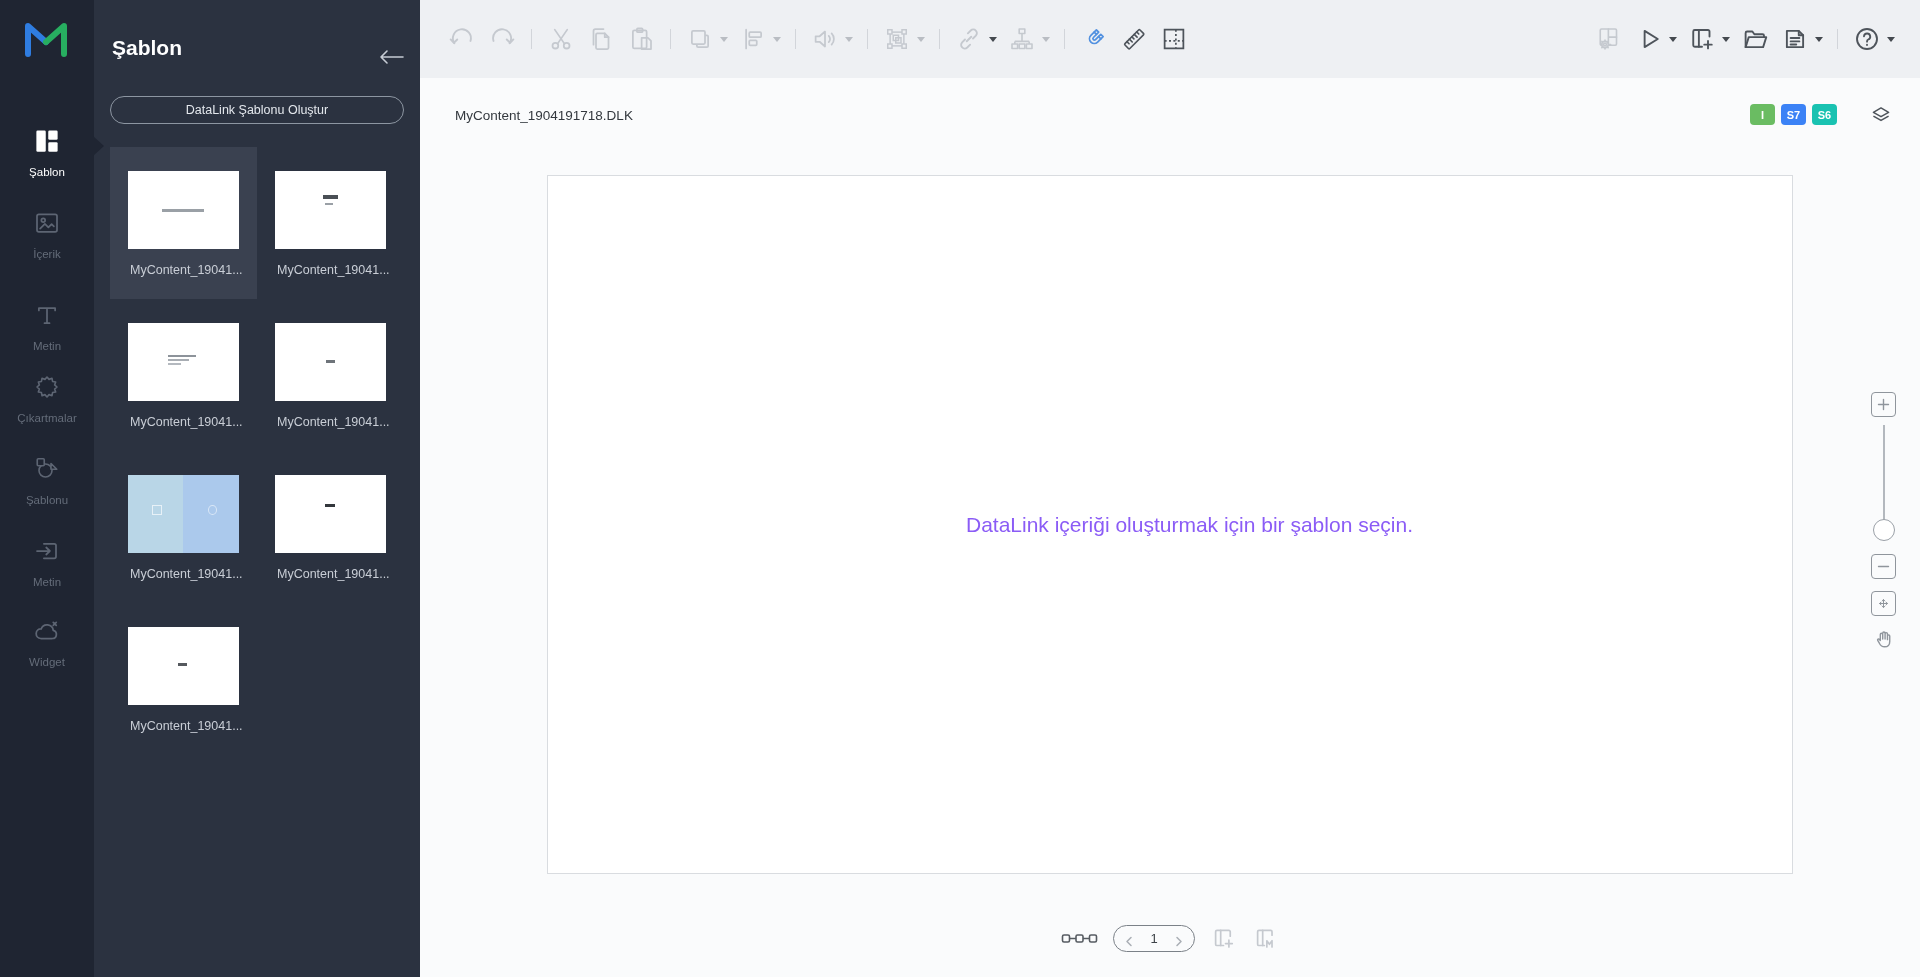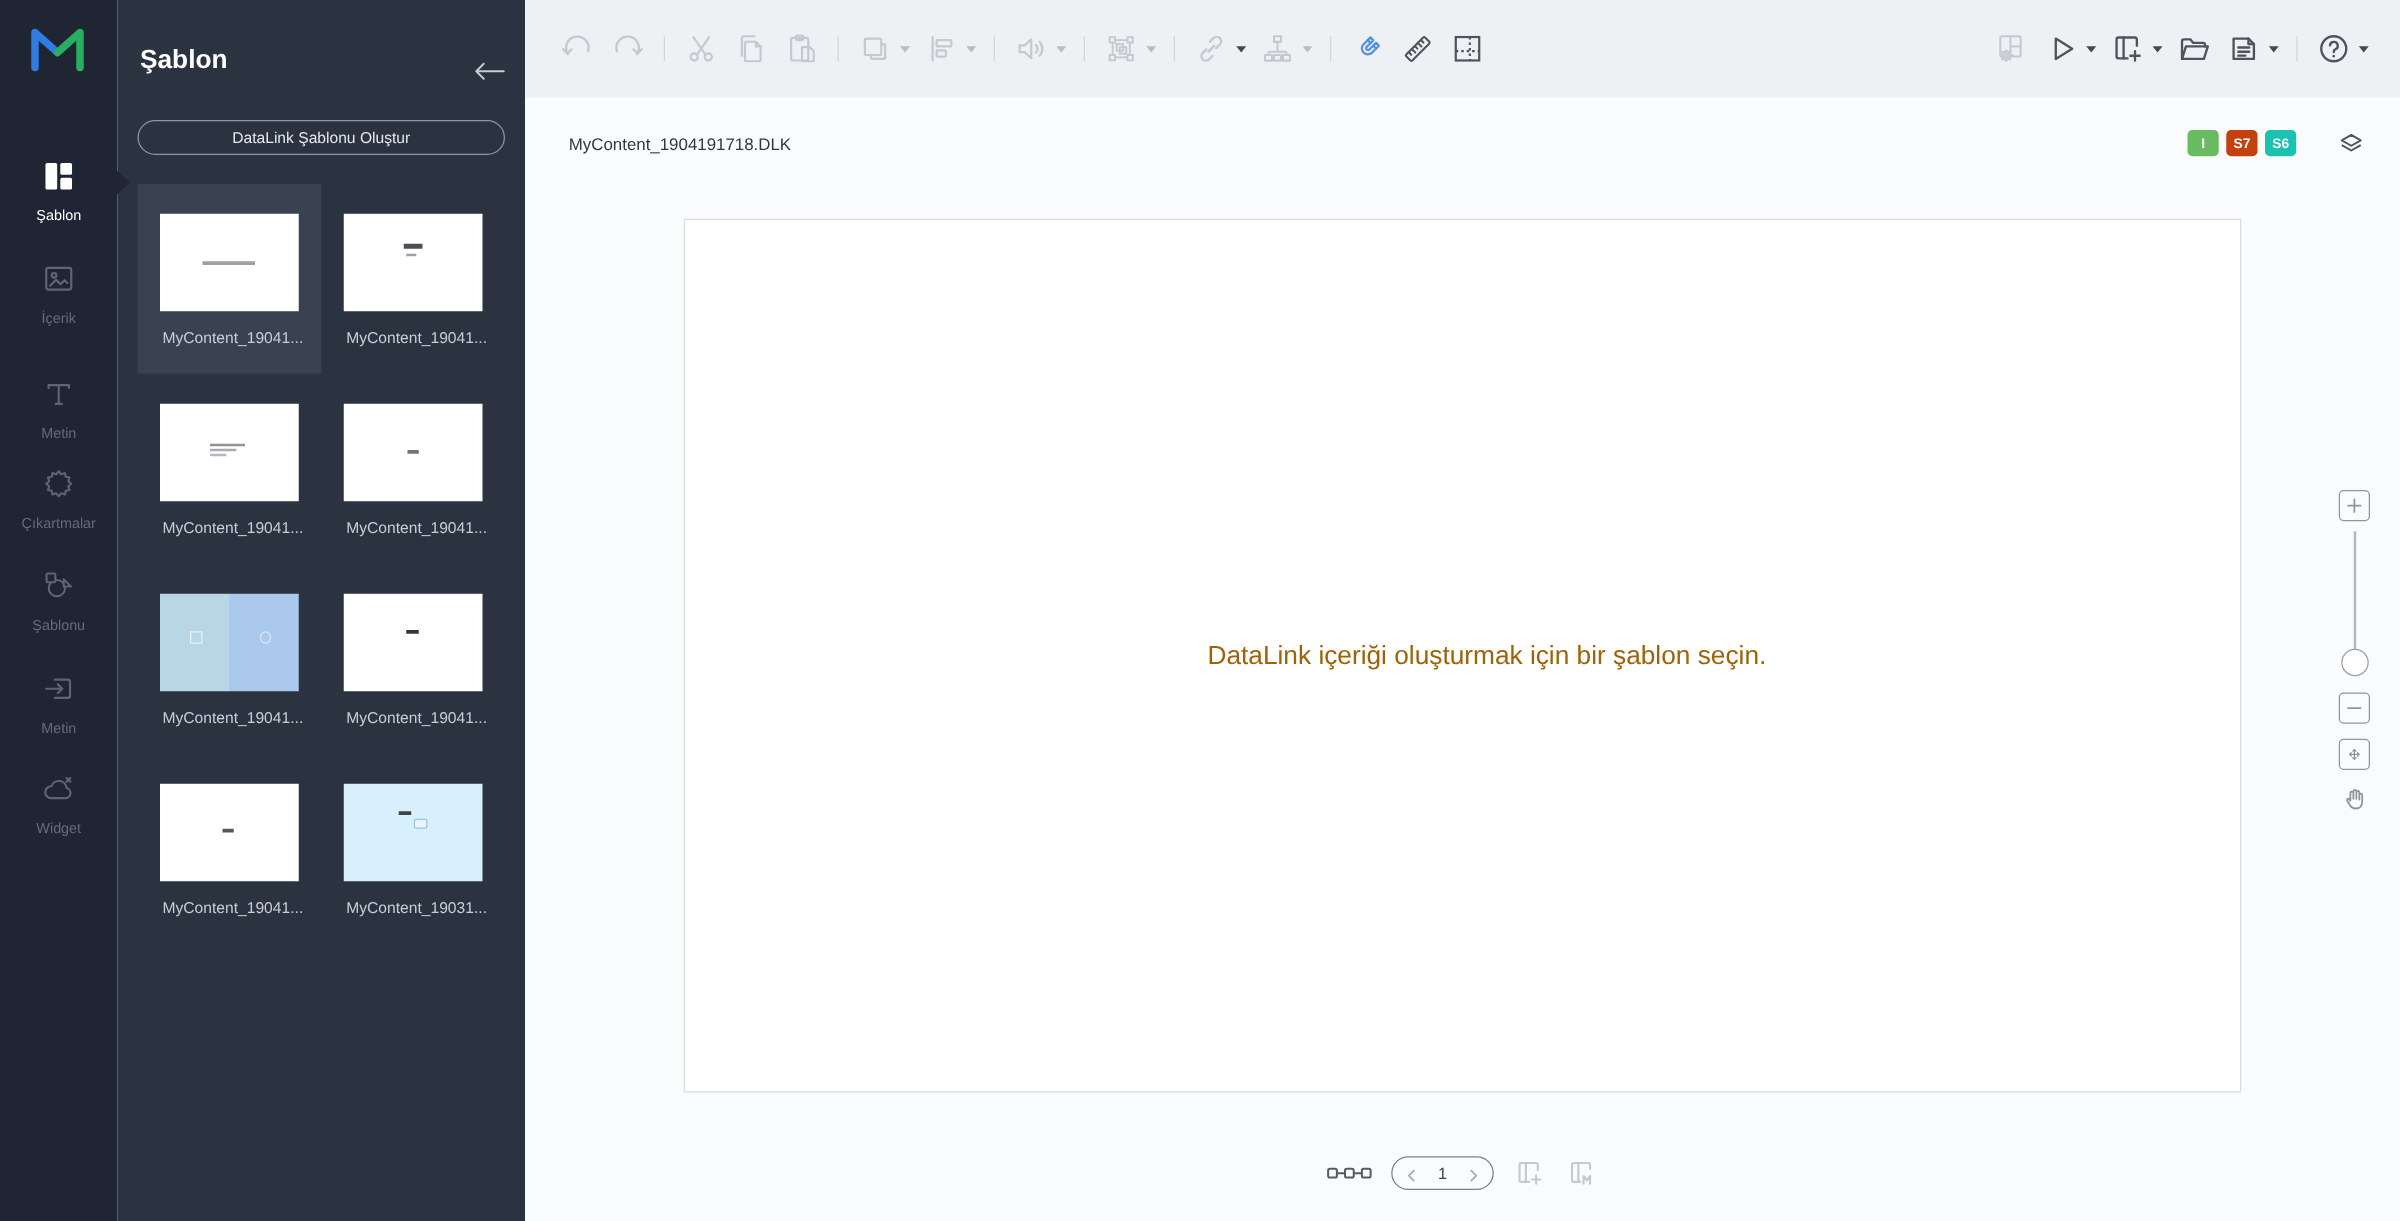--- a/index.html
+++ b/index.html
@@ -71,21 +71,21 @@
 
   .doc-name { position:absolute; left:35px; top:108px; font-size:13.5px; color:#33383e; }
   .badges { position:absolute; top:104px; right:83px; display:flex; gap:6px; }
   .badge { min-width:25px; height:21px; padding:0 5px; border-radius:4px; color:#fff;
     font-size:11px; font-weight:bold; display:flex; align-items:center; justify-content:center; }
   .layers-btn { position:absolute; top:102px; right:26px; width:26px; height:26px; color:#4e545b; cursor:pointer; }
   .layers-btn svg { width:26px; height:26px; }
 
   .canvas { position:absolute; left:127px; top:175px; width:1246px; height:699px;
     background:#ffffff; border:1px solid #d9dce0; display:flex; align-items:center; justify-content:center; }
-  .empty-msg { font-size:21px; color:#a16207;margin-left:39px; }
+  .empty-msg { font-size:21px; color:#8b5cf6;margin-left:39px; }
 
   
   .zoomcol { position:absolute; left:1446px; top:392px; width:36px; }
   .zbox { position:relative; left:5px; width:25px; height:25px; border:1.3px solid #8f959c;
     border-radius:4px; color:#8f959c; display:flex; align-items:center; justify-content:center;
     background:#fafbfc; cursor:pointer; }
   .zbox svg { width:15px; height:15px; }
   .ztrack { position:relative; left:17px; width:1.5px; height:100px; background:#b3b8be; margin:8px 0 0 0; }
   .zhandle { position:relative; left:6.5px; margin-top:-6px; width:22px; height:22px; border-radius:50%;
     background:#ffffff; border:1.3px solid #9aa0a7; cursor:pointer; }
@@ -226,27 +226,20 @@
             <i class="mark m1"></i>
           </div>
         <div class="tlabel">MyContent_19041...</div>
       </div>
       <div class="tcell">
         <div class="thumb v7">
             <i class="mark m1"></i>
           </div>
         <div class="tlabel">MyContent_19041...</div>
       </div>
-      <div class="tcell">
-        <div class="thumb v8">
-            <i class="mark m1"></i>
-            <i class="mark m2"></i>
-          </div>
-        <div class="tlabel">MyContent_19031...</div>
-      </div>
     </div>
   </div>
 
   <div class="main">
     <div class="toolbar">
 
       <div class="tb-group tb-left">
         <div class="tbtn">
           <svg viewBox="0 0 24 24" fill="none" stroke="currentColor" stroke-width="1.5" stroke-linecap="round" stroke-linejoin="round">
             <path d="M5.5 14.5a7.2 7.2 0 1 1 13 0" transform="rotate(-8 12 12)"></path>
@@ -411,21 +404,21 @@
           </svg>
           <span class="caret dark"></span>
         </div>
       </div>
     </div>
 
     <div class="doc-name">MyContent_1904191718.DLK</div>
 
     <div class="badges">
       <span class="badge" style="background: rgb(106, 188, 98);">I</span>
-      <span class="badge" style="background: #c2410c;">S7</span>
+      <span class="badge" style="background: #3b82f6;">S7</span>
       <span class="badge" style="background: rgb(25, 194, 177);">S6</span>
     </div>
     <div class="layers-btn">
       <svg viewBox="0 0 24 24" fill="none" stroke="currentColor" stroke-width="1.4" stroke-linejoin="round">
         <path d="M12 5.5l7 4-7 4-7-4z"></path>
           <path d="M5 13l7 4 7-4"></path>
       </svg>
     </div>
 
     <div class="canvas">

